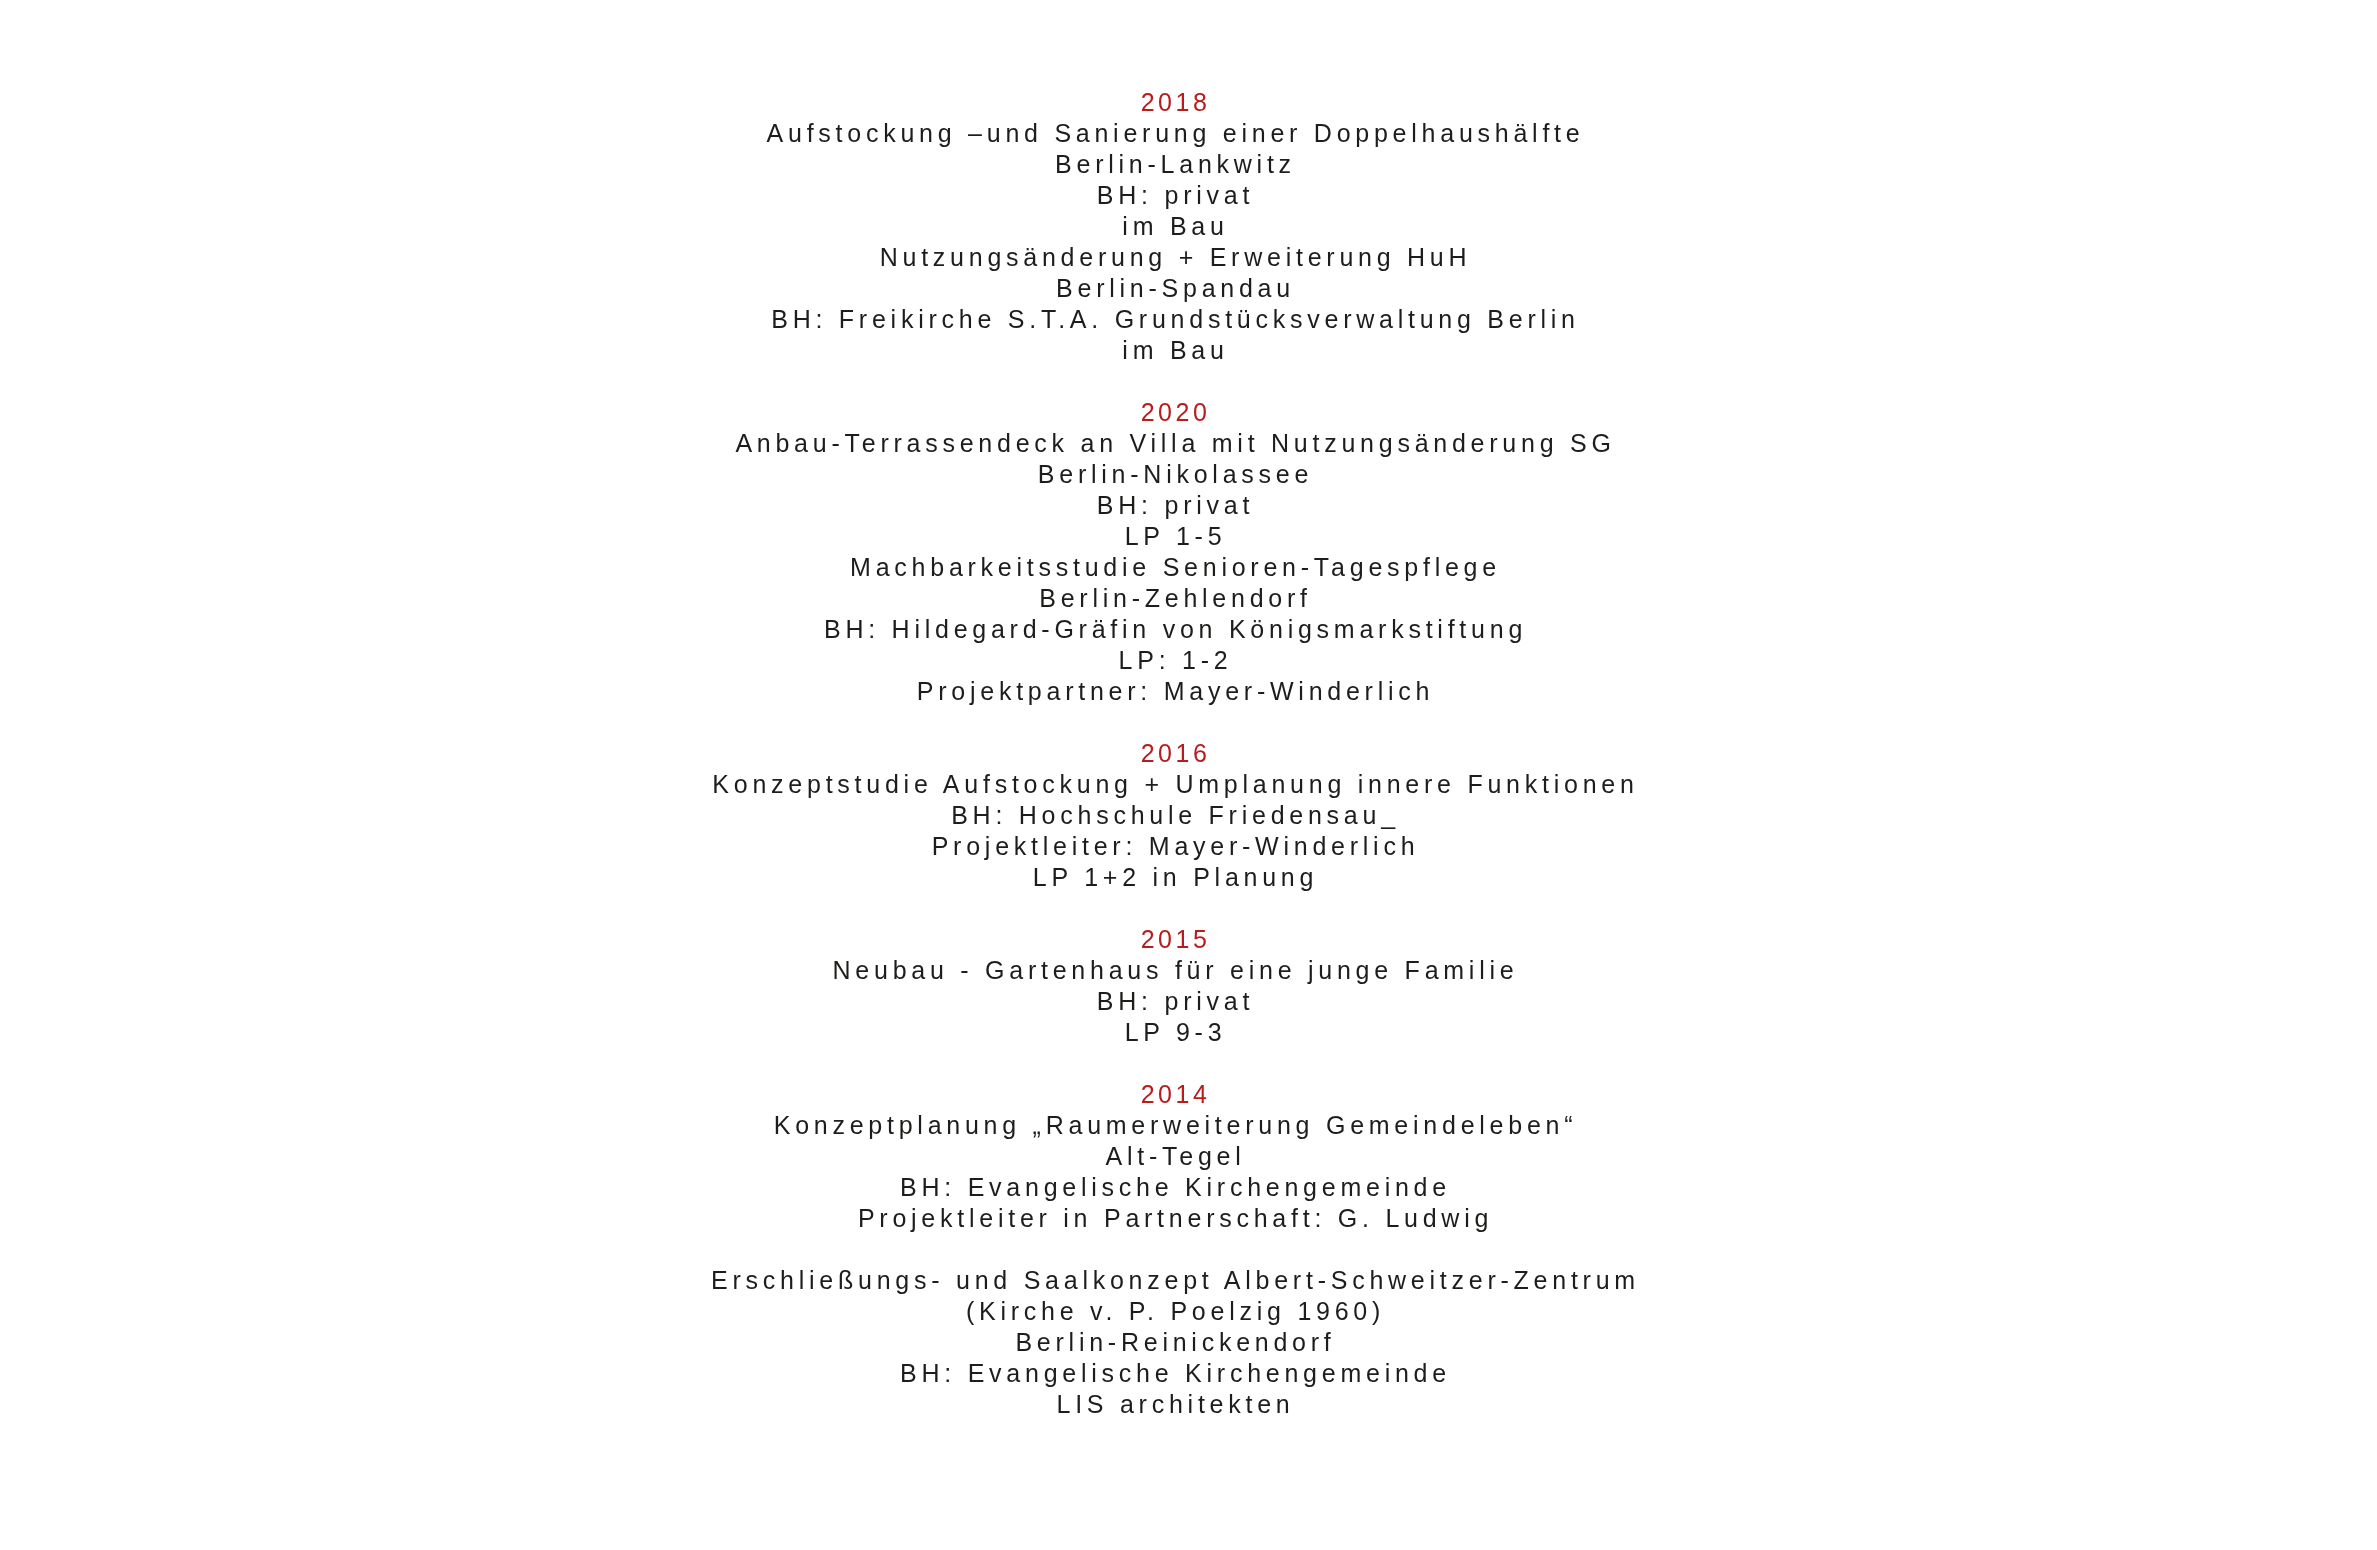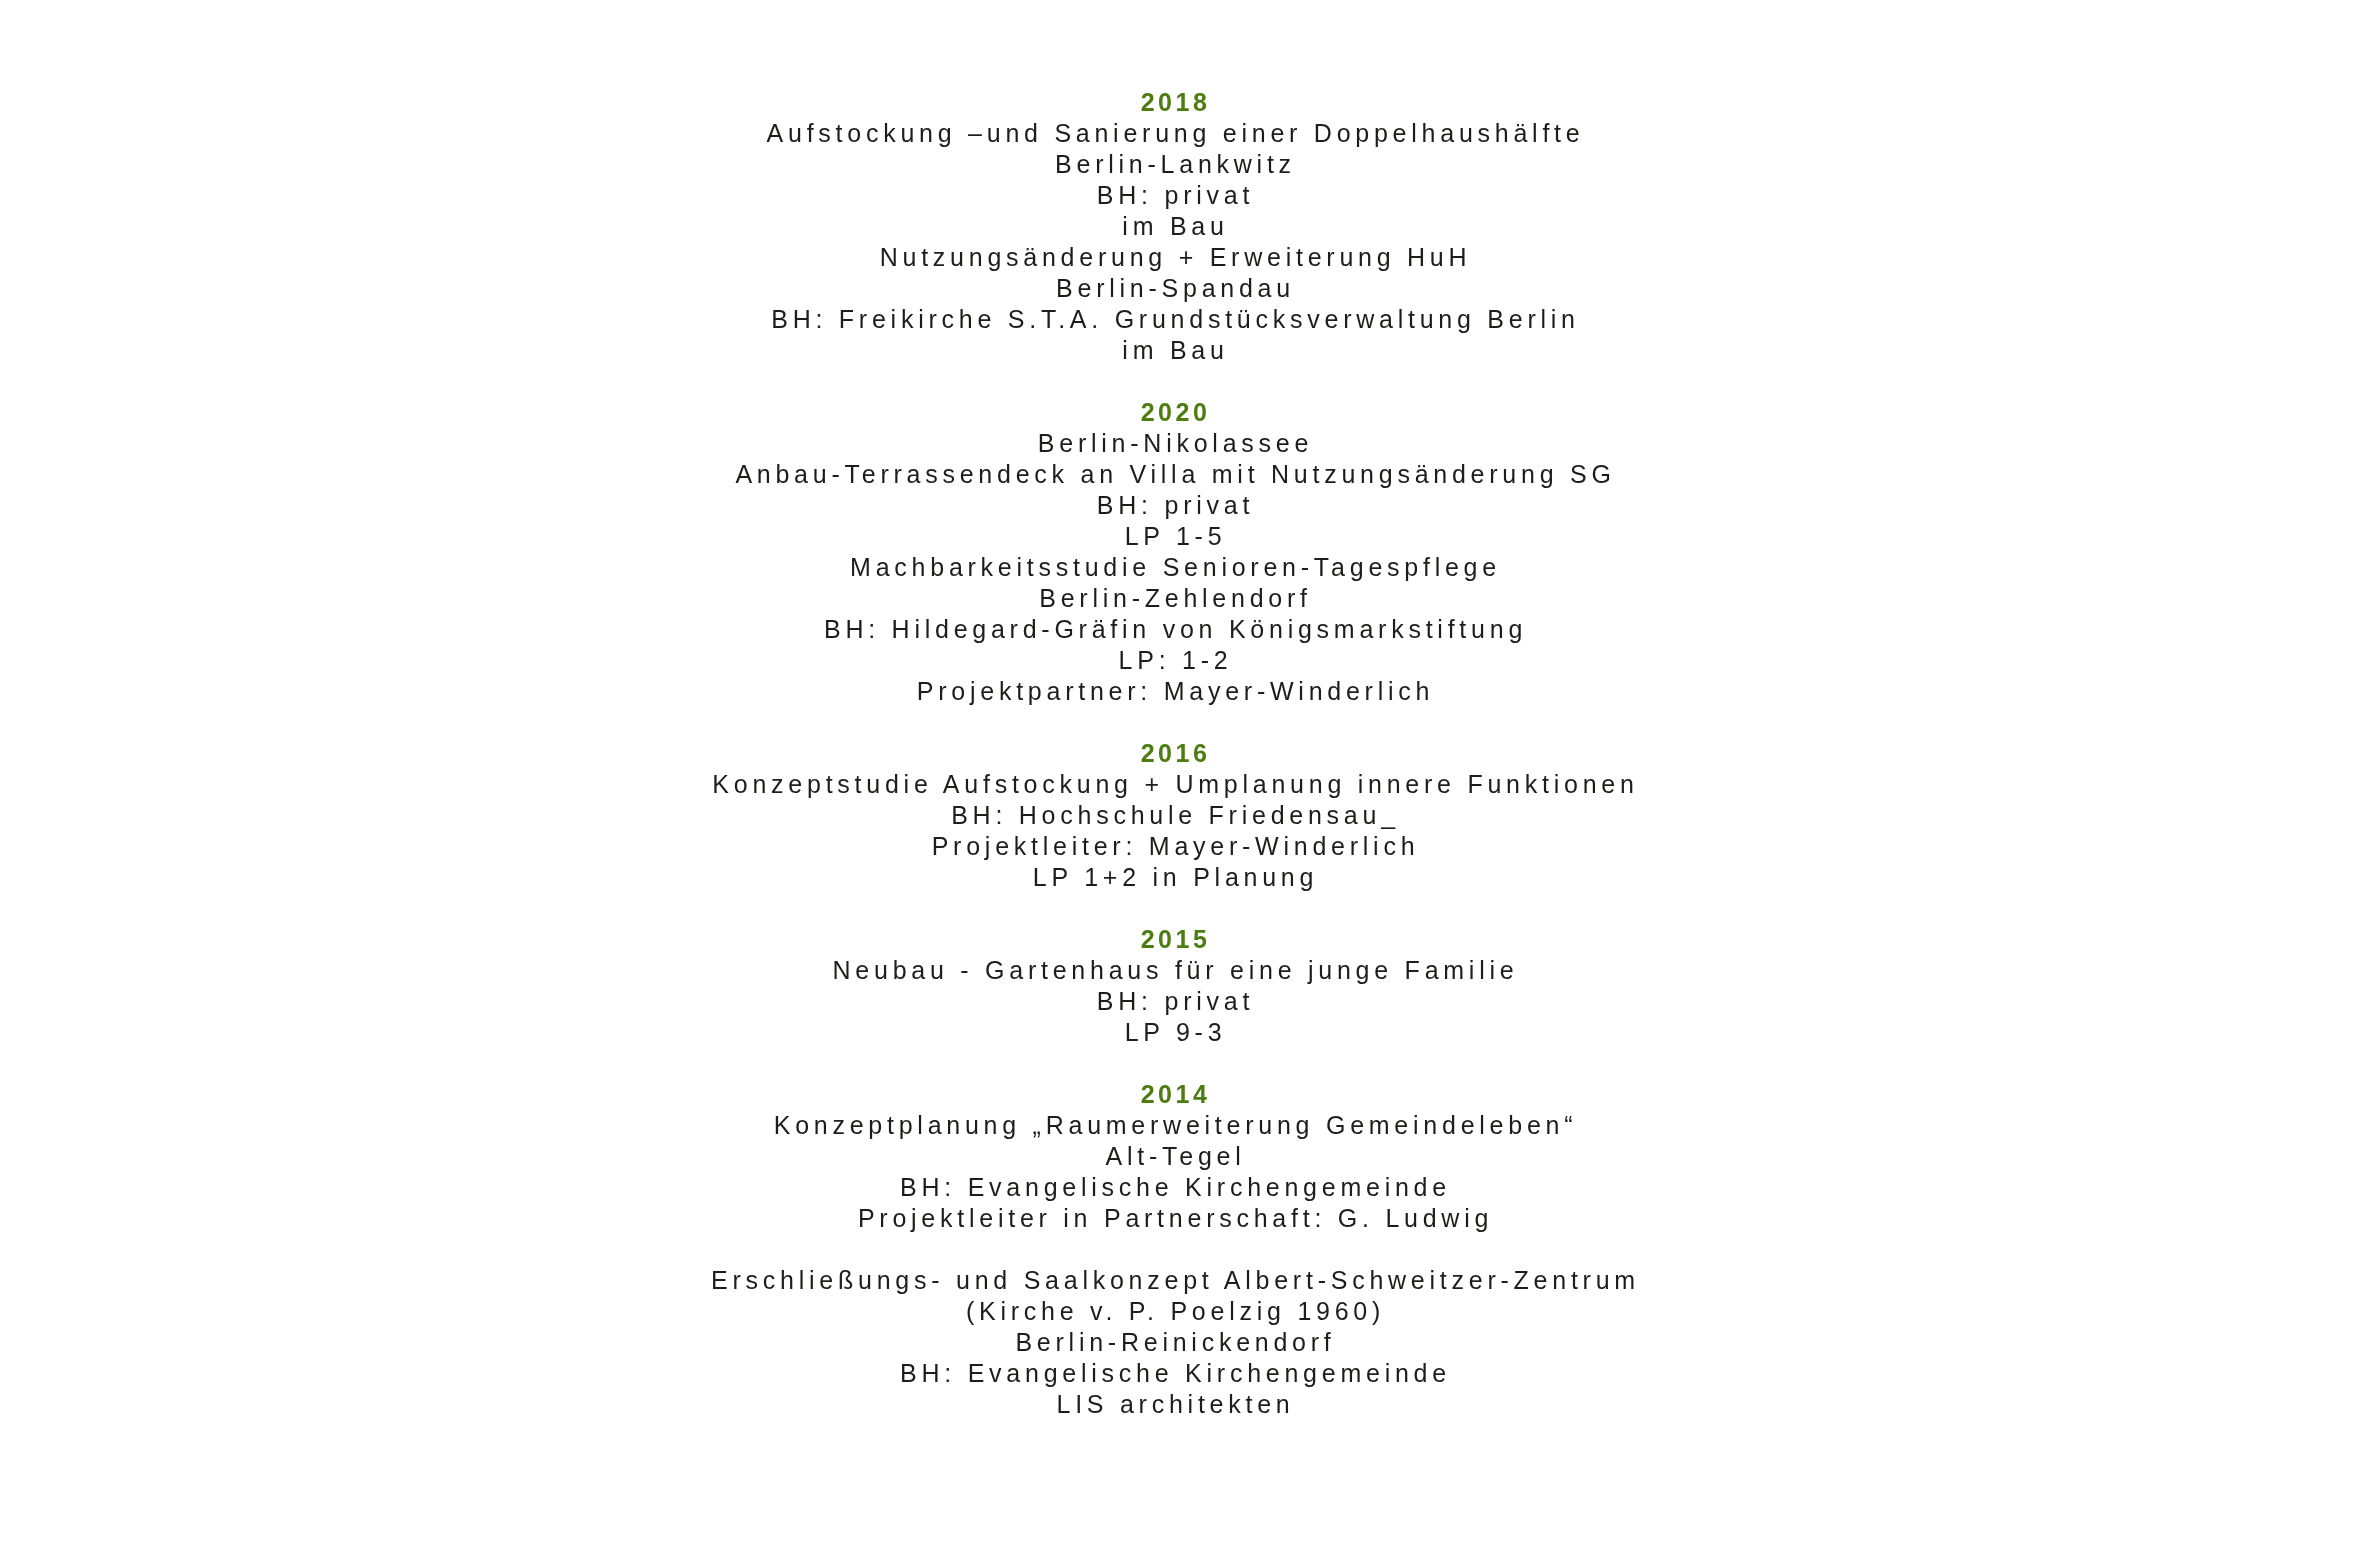--- a/index.html
+++ b/index.html
@@ -29,44 +29,44 @@
     text-align: center;
   }
   .line {
     font-size: 25px;
     line-height: 31px;
     letter-spacing: 0.19em;
     font-weight: 400;
     white-space: nowrap;
   }
   .year {
-    font-weight: 700;
+    font-weight: 400;
     letter-spacing: 0.14em;
-    color: #4d7c0f;
+    color: #b91c1c;
   }
 </style>
 </head>
 <body>
 
 <main>
     <section>
       <div class="line year">2018</div>
       <div class="line">Aufstockung –und Sanierung einer Doppelhaushälfte</div>
       <div class="line">Berlin-Lankwitz</div>
       <div class="line">BH: privat</div>
       <div class="line">im Bau</div>
       <div class="line">Nutzungsänderung + Erweiterung HuH</div>
       <div class="line">Berlin-Spandau</div>
       <div class="line">BH: Freikirche S.T.A. Grundstücksverwaltung Berlin</div>
       <div class="line">im Bau</div>
     </section>
     <section>
       <div class="line year">2020</div>
+      <div class="line">Anbau-Terrassendeck an Villa mit Nutzungsänderung SG</div>
       <div class="line">Berlin-Nikolassee</div>
-      <div class="line">Anbau-Terrassendeck an Villa mit Nutzungsänderung SG</div>
       <div class="line">BH: privat</div>
       <div class="line">LP 1-5</div>
       <div class="line">Machbarkeitsstudie Senioren-Tagespflege</div>
       <div class="line">Berlin-Zehlendorf</div>
       <div class="line">BH: Hildegard-Gräfin von Königsmarkstiftung</div>
       <div class="line">LP: 1-2</div>
       <div class="line">Projektpartner: Mayer-Winderlich</div>
     </section>
     <section>
       <div class="line year">2016</div>

